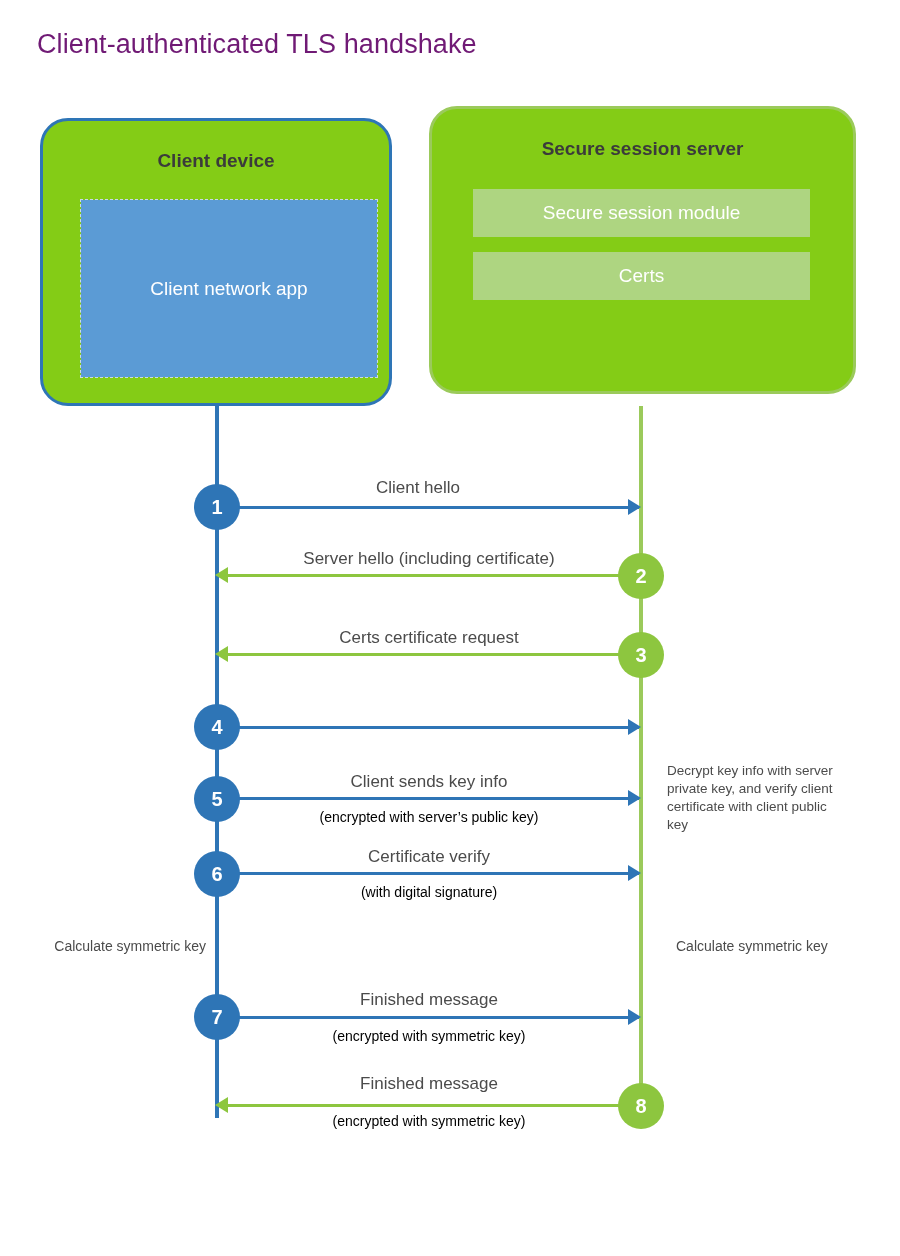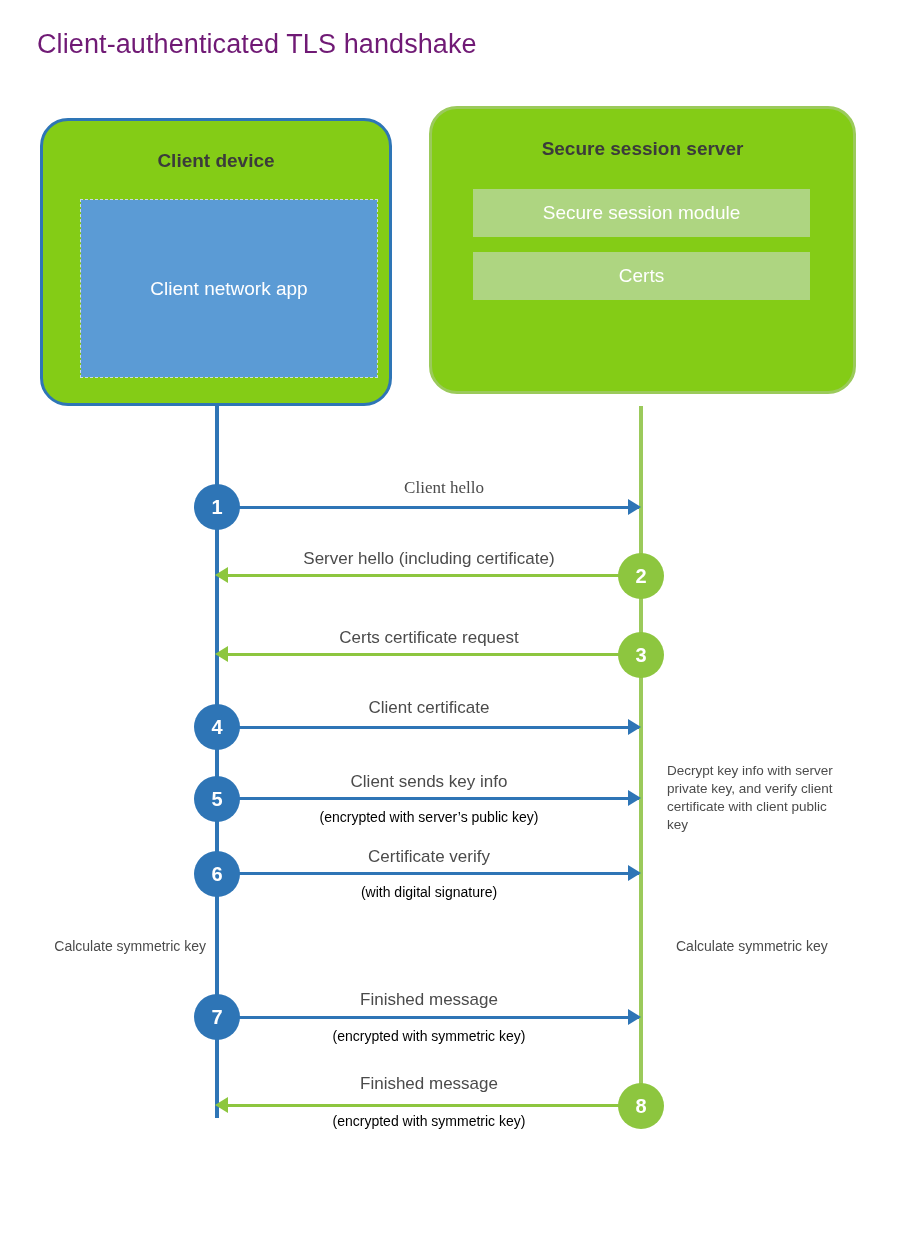--- a/index.html
+++ b/index.html
@@ -221,42 +221,41 @@
       <span>Secure session module</span>
     </div>
     <div class="server-bar" id="server-bar-1">
       <span>Certs</span>
     </div>
   </div>
 
   <div class="lifeline" id="client-lifeline"></div>
   <div class="lifeline" id="server-lifeline"></div>
 
-  <div class="msg-label" style="left:232px; top:478px; width:424px;font-family:Liberation Serif, serif;">Client hello</div>
+  <div class="msg-label" style="left:206px; top:478px; width:424px;">Client hello</div>
   <div class="msg-line blue" style="left:217px; top:506px; width:422px;"></div>
   <div class="arrow-head right blue" style="left:628px; top:499px;"></div>
   <div class="step-badge blue" style="left:194px; top:484px;">
     <span>1</span>
   </div>
 
   <div class="msg-label" style="left:217px; top:549px; width:424px;">Server hello (including certificate)</div>
   <div class="msg-line green" style="left:228px; top:574px; width:413px;"></div>
   <div class="arrow-head left green" style="left:215px; top:567px;"></div>
   <div class="step-badge green" style="left:618px; top:553px;">
     <span>2</span>
   </div>
 
   <div class="msg-label" style="left:217px; top:628px; width:424px;">Certs certificate request</div>
   <div class="msg-line green" style="left:228px; top:653px; width:413px;"></div>
   <div class="arrow-head left green" style="left:215px; top:646px;"></div>
   <div class="step-badge green" style="left:618px; top:632px;">
     <span>3</span>
   </div>
 
-  <div class="msg-label" style="left:217px; top:698px; width:424px;">Client certificate</div>
   <div class="msg-line blue" style="left:217px; top:726px; width:422px;"></div>
   <div class="arrow-head right blue" style="left:628px; top:719px;"></div>
   <div class="step-badge blue" style="left:194px; top:704px;">
     <span>4</span>
   </div>
 
   <div class="msg-label" style="left:217px; top:772px; width:424px;">Client sends key info</div>
   <div class="msg-line blue" style="left:217px; top:797px; width:422px;"></div>
   <div class="arrow-head right blue" style="left:628px; top:790px;"></div>
   <div class="msg-sublabel" style="left:217px; top:809px; width:424px;">(encrypted with server’s public key)</div>

